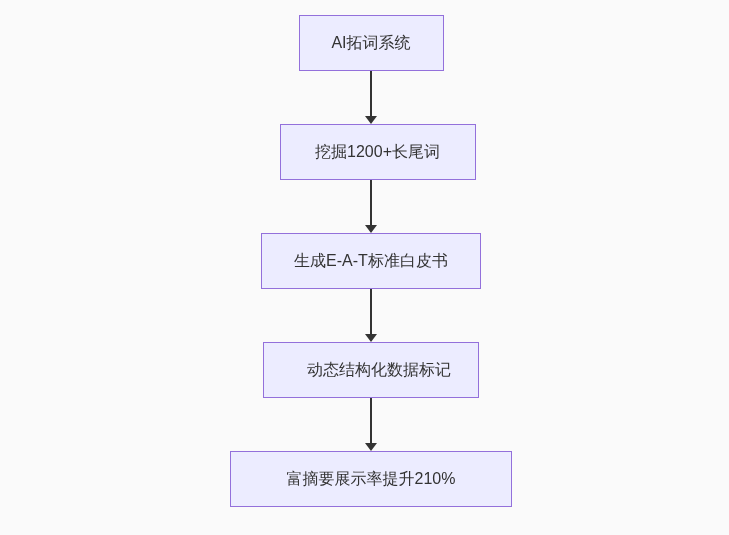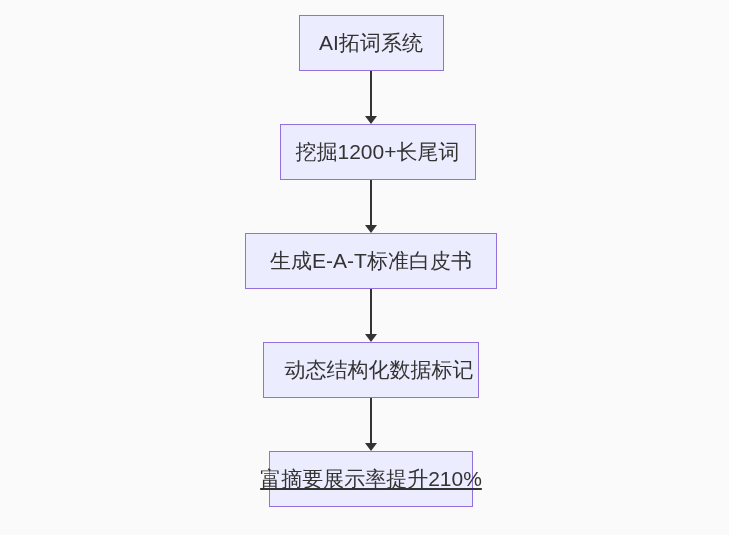--- a/index.html
+++ b/index.html
@@ -25,28 +25,28 @@
   }
   .node {
     box-sizing: border-box;
     height: 56px;
     background: var(--node-fill, #ECECFF);
     border: 1px solid var(--node-border, #9370DB);
     color: var(--node-text, #333333);
     display: flex;
     align-items: center;
     justify-content: center;
-    font-size: 21px;
+    font-size: 16px;
     white-space: nowrap;
   }
   .node-0 { width: 145px; }
   .node-1 { width: 196px; margin-left: 13px; }
-  .node-2 { width: 252px; }
+  .node-2 { width: 220px; }
   .node-3 { width: 216px; padding-left: 16px; }
-  .node-4 { width: 204px; text-decoration: underline; }
+  .node-4 { width: 282px; }
   .connector {
     height: 53px;
     display: flex;
     flex-direction: column;
     align-items: center;
   }
   .connector .line {
     flex: 1;
     width: 2px;
     background: var(--arrow, #333333);

